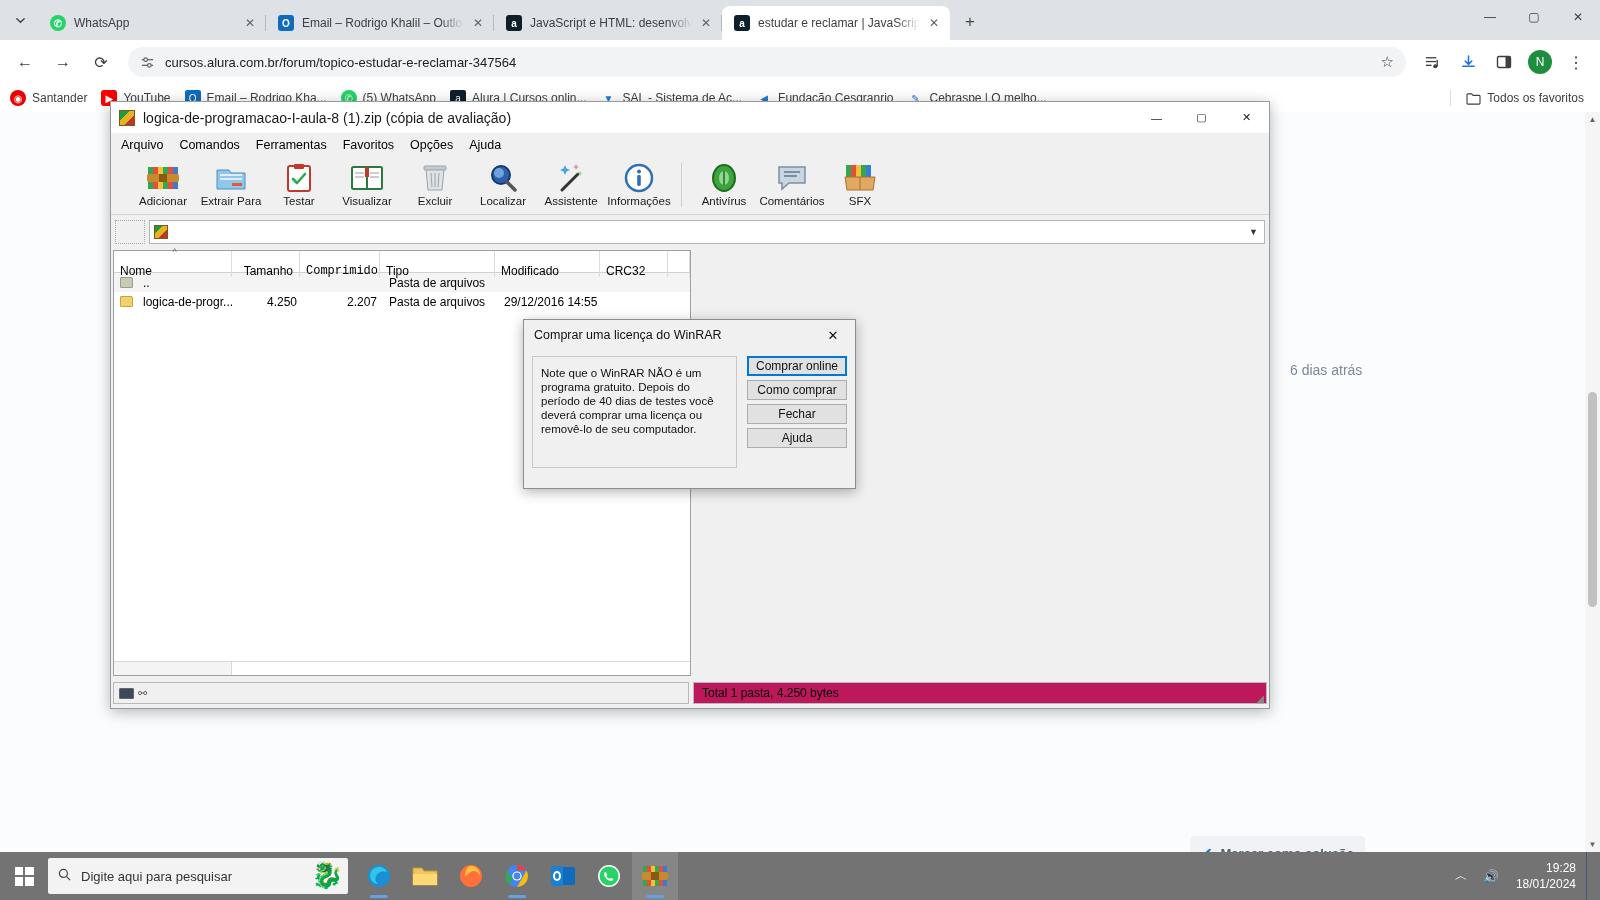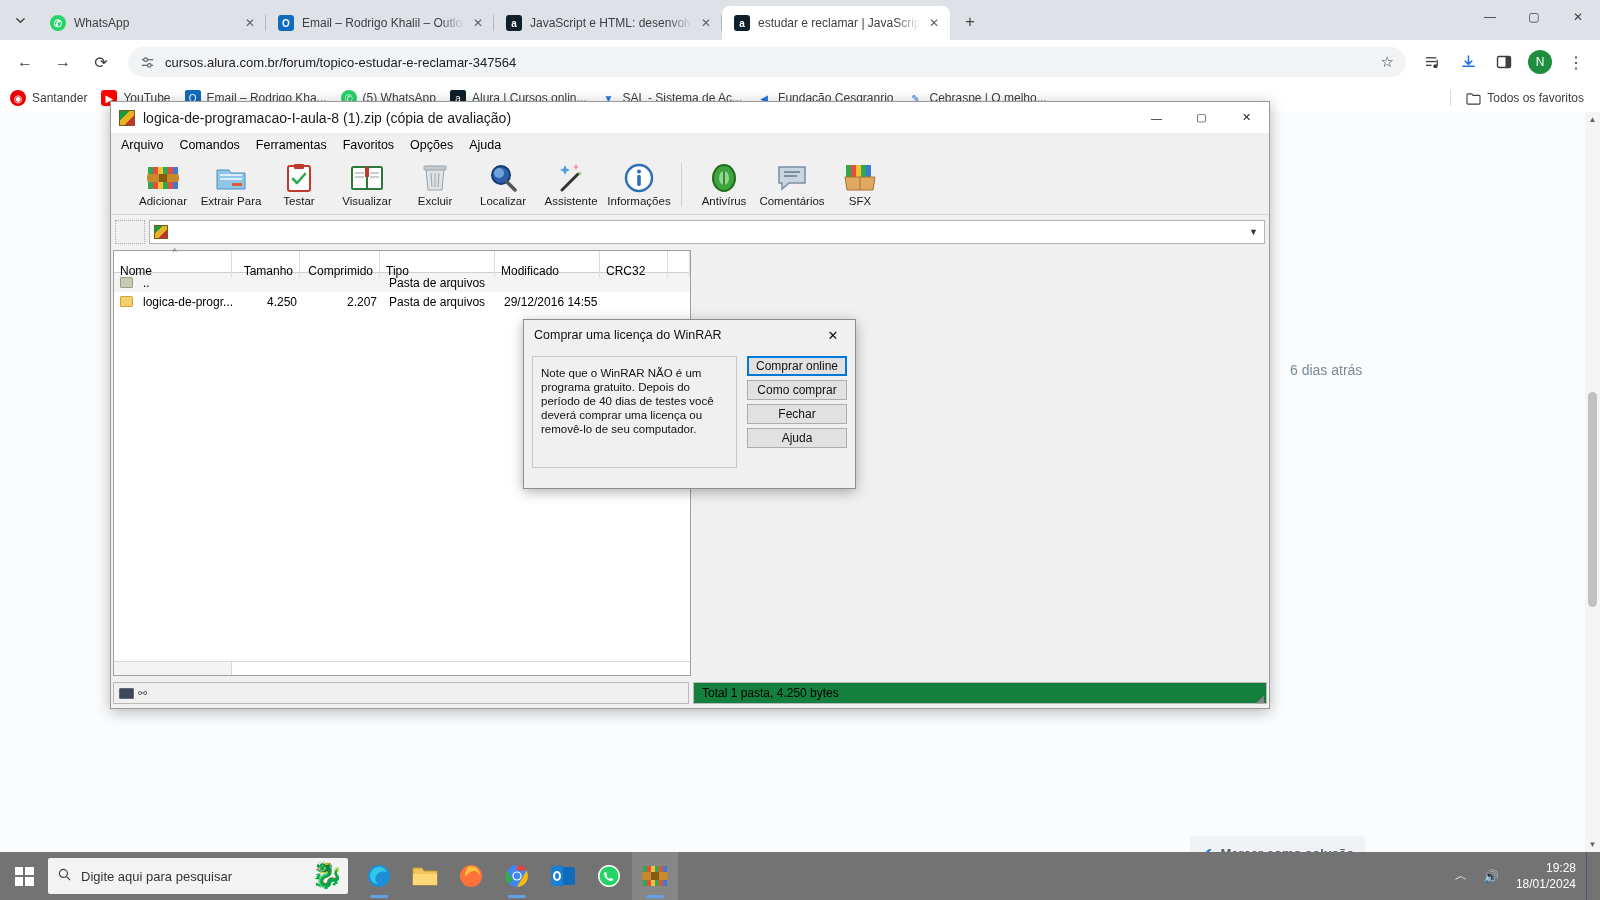--- a/index.html
+++ b/index.html
@@ -240,21 +240,21 @@
     justify-content: space-between; align-items:center; }
   .hscroll .ar { width: 13px; text-align:center; font-size: 7px; color:#444; }
 
   .wr-status {
     position: absolute; left: 2px; right: 2px; bottom: 2px; height: 26px;
     display: flex; align-items: center; font-size: 12px;
   }
   .st-left { width: 576px; height: 22px; border: 1px solid #b9b9b9; background:#f0f0f0;
     display:flex; align-items:center; padding-left: 5px; }
   .st-right { flex: 1 1 auto; height: 22px; margin-left: 4px; border: 1px solid #b9b9b9;
-    background:#15803d; display:flex; align-items:center; padding-left: 8px; }
+    background:#be185d; display:flex; align-items:center; padding-left: 8px; }
   .st-ico1 { width: 15px; height: 11px; background:#3b4a5a; border:1px solid #666;
     border-radius: 1px; margin-right: 4px; }
   .st-ico2 { width: 14px; height: 11px; display:flex; align-items:center; color:#555; font-size:11px;}
   .resize-grip { position:absolute; right:3px; bottom:2px; font-size:10px; color:#888; }
 
   
   #dialog {
     position: absolute; left: 523px; top: 319px; width: 333px; height: 170px;
     background: #f0f0f0; border: 1px solid #8d8d8d;
     box-shadow: 0 3px 12px rgba(0,0,0,.3);
@@ -636,21 +636,21 @@
 
   <div class="wr-body">
 
     <div class="wr-left">
       <div class="cols">
         <div class="col" style="width:118px;">
           <span>Nome</span>
           <span class="sortmark">^</span>
         </div>
         <div class="col r" style="width:68px;">Tamanho</div>
-        <div class="col r" style="width:80px;">Comprimido</div>
+        <div class="col r" style="width:80px;font-family:Liberation Mono, monospace;">Comprimido</div>
         <div class="col" style="width:115px;">Tipo</div>
         <div class="col" style="width:105px;">Modificado</div>
         <div class="col" style="width:68px;">CRC32</div>
         <div class="col" style="flex:1 1 auto;"></div>
       </div>
 
       <div class="rows">
         <div class="row alt">
           <span class="folder-ico up"></span>
           <span class="cell" style="width:98px;">..</span>

